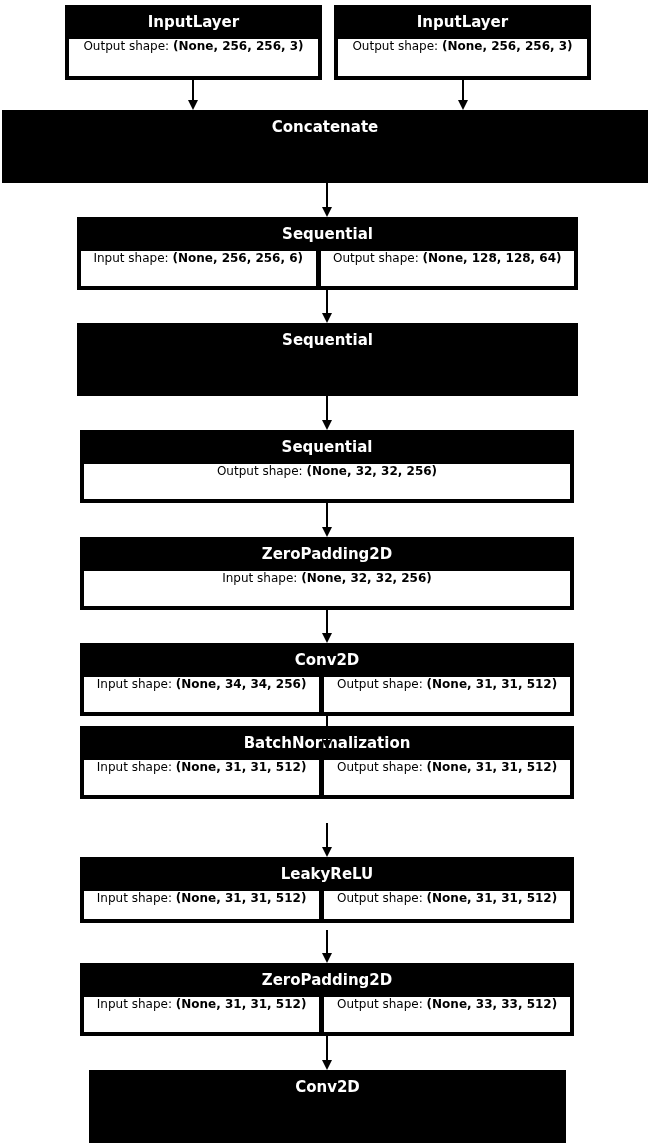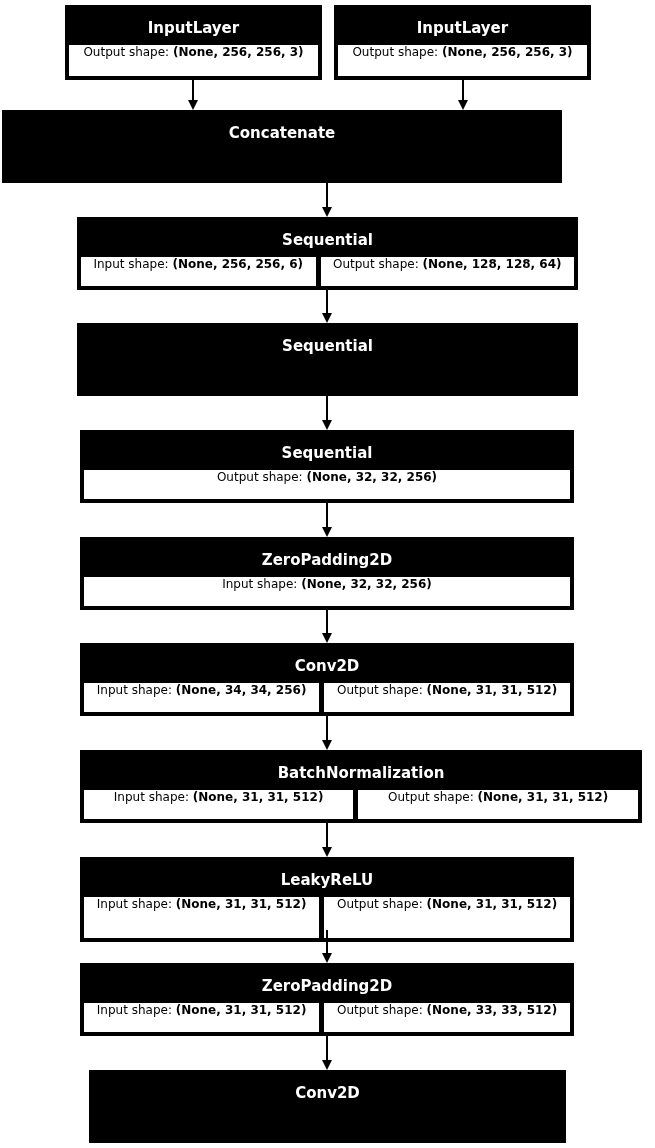--- a/index.html
+++ b/index.html
@@ -29,21 +29,20 @@
     color: #ffffff;
     font-weight: bold;
     font-size: 15px;
     text-align: center;
     display: flex;
     align-items: center;
     justify-content: center;
     height: 33px;
     background: #000000;
     white-space: nowrap;
-    margin-top: 6px;
   }
   .node-body {
     flex: 1 1 auto;
     display: flex;
     flex-direction: row;
     gap: 3px;
     background: #000000;
     min-height: 0;
   }
   .cell {
@@ -101,21 +100,21 @@
 
   <div class="node" style="left:334px; top:5px; width:257px; height:75px;">
     <div class="node-header">InputLayer</div>
     <div class="node-body">
       <div class="cell">
         <span><span>Output shape: </span><b>(None, 256, 256, 3)</b></span>
       </div>
     </div>
   </div>
 
-  <div class="node" style="left:2px; top:110px; width:560px; height:73px;">
+  <div class="node" style="left:2px; top:110px; width:646px; height:73px;">
     <div class="node-header">Concatenate</div>
     <div class="node-body">
     </div>
   </div>
 
   <div class="node" style="left:77px; top:217px; width:501px; height:73px;">
     <div class="node-header">Sequential</div>
     <div class="node-body">
       <div class="cell">
         <span><span>Input shape: </span><b>(None, 256, 256, 6)</b></span>
@@ -153,33 +152,33 @@
     <div class="node-body">
       <div class="cell">
         <span><span>Input shape: </span><b>(None, 34, 34, 256)</b></span>
       </div>
       <div class="cell">
         <span><span>Output shape: </span><b>(None, 31, 31, 512)</b></span>
       </div>
     </div>
   </div>
 
-  <div class="node" style="left:80px; top:750px; width:562px; height:73px;">
+  <div class="node" style="left:80px; top:726px; width:494px; height:73px;">
     <div class="node-header">BatchNormalization</div>
     <div class="node-body">
       <div class="cell">
         <span><span>Input shape: </span><b>(None, 31, 31, 512)</b></span>
       </div>
       <div class="cell">
         <span><span>Output shape: </span><b>(None, 31, 31, 512)</b></span>
       </div>
     </div>
   </div>
 
-  <div class="node" style="left:80px; top:857px; width:494px; height:85px;">
+  <div class="node" style="left:80px; top:857px; width:494px; height:66px;">
     <div class="node-header">LeakyReLU</div>
     <div class="node-body">
       <div class="cell">
         <span><span>Input shape: </span><b>(None, 31, 31, 512)</b></span>
       </div>
       <div class="cell">
         <span><span>Output shape: </span><b>(None, 31, 31, 512)</b></span>
       </div>
     </div>
   </div>

